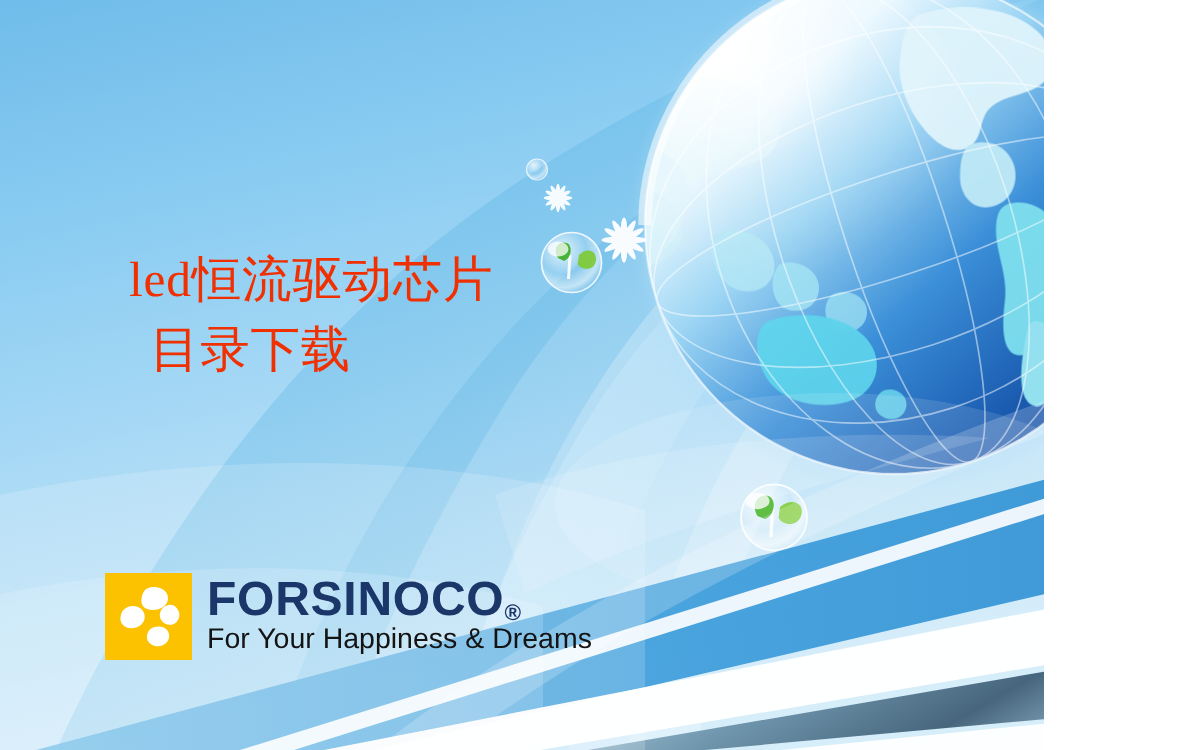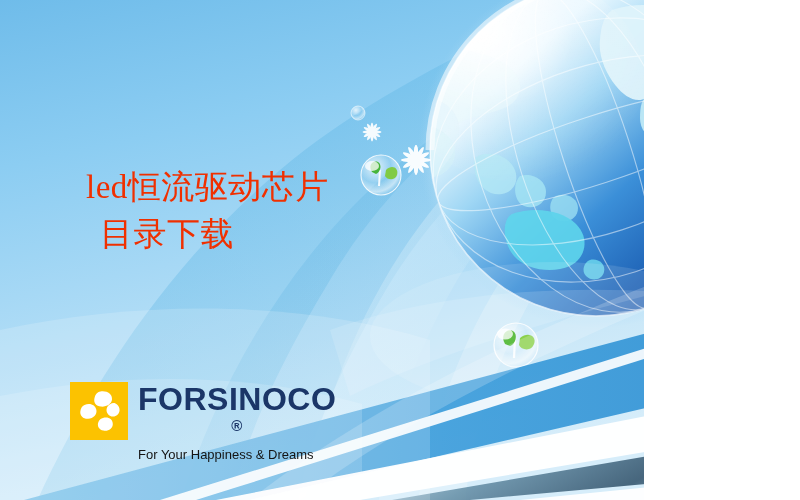--- a/index.html
+++ b/index.html
@@ -2,21 +2,21 @@
 <html><head>
 <meta charset="utf-8">
 <style>
   html, body {
     margin: 0;
     padding: 0;
     background: #ffffff;
   }
   #banner {
     position: relative;
-    width: 644px;
+    width: 696px;
     height: 500px;
     overflow: hidden;
     font-family: "Liberation Sans", sans-serif;
     background: linear-gradient(160deg, #74c0ec 0%, #8fcef2 26%, #a8daf5 52%, #c2e4f7 78%, #d3ecfa 100%);
     text-decoration: underline;
   }
   .layer {
     position: absolute;
     inset: 0;
     width: 800px;
@@ -67,33 +67,32 @@
     align-items: flex-start;
   }
   #logo-wordmark {
     color: #1b3668;
     font-size: 32px;
     font-weight: bold;
     letter-spacing: 0.5px;
     line-height: 34px;
     white-space: nowrap;
     display: flex;
-    align-items: center;
-    flex-direction: column;
+    align-items: flex-end;
   }
   #logo-reg {
     font-size: 15px;
     line-height: 15px;
     margin-top: 2px;
   }
   #logo-tagline {
     color: #141414;
-    font-size: 13px;
+    font-size: 19px;
     line-height: 20px;
-    margin-top: 12px;
+    margin-top: 1px;
     white-space: nowrap;
   }
 </style>
 </head>
 <body>
 
 <div id="banner">
 
   <svg class="layer" viewBox="0 0 800 500" preserveAspectRatio="none" xmlns="http://www.w3.org/2000/svg">
     <defs>

